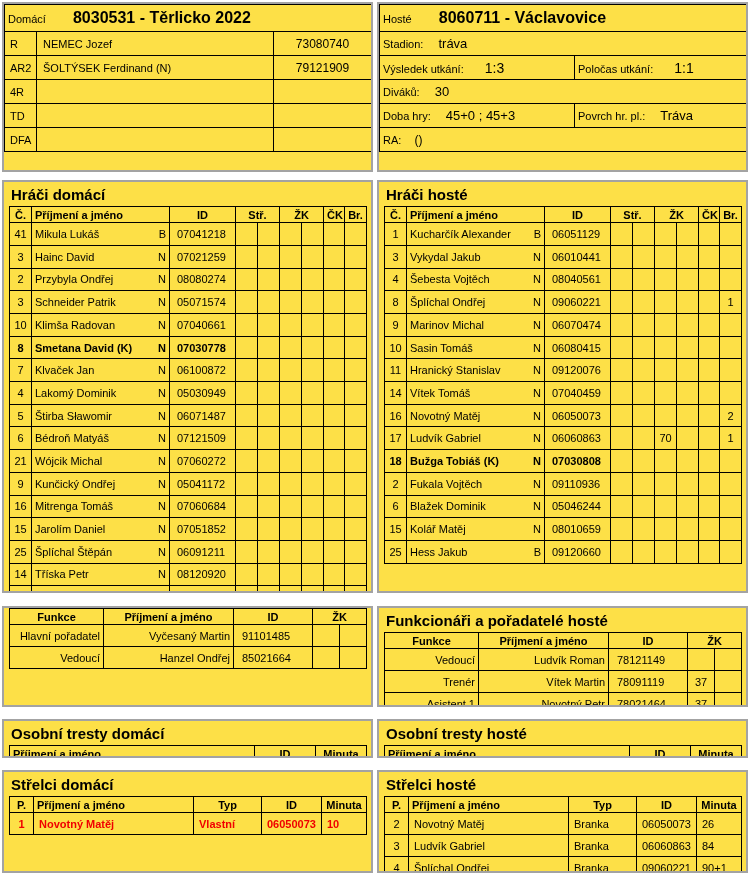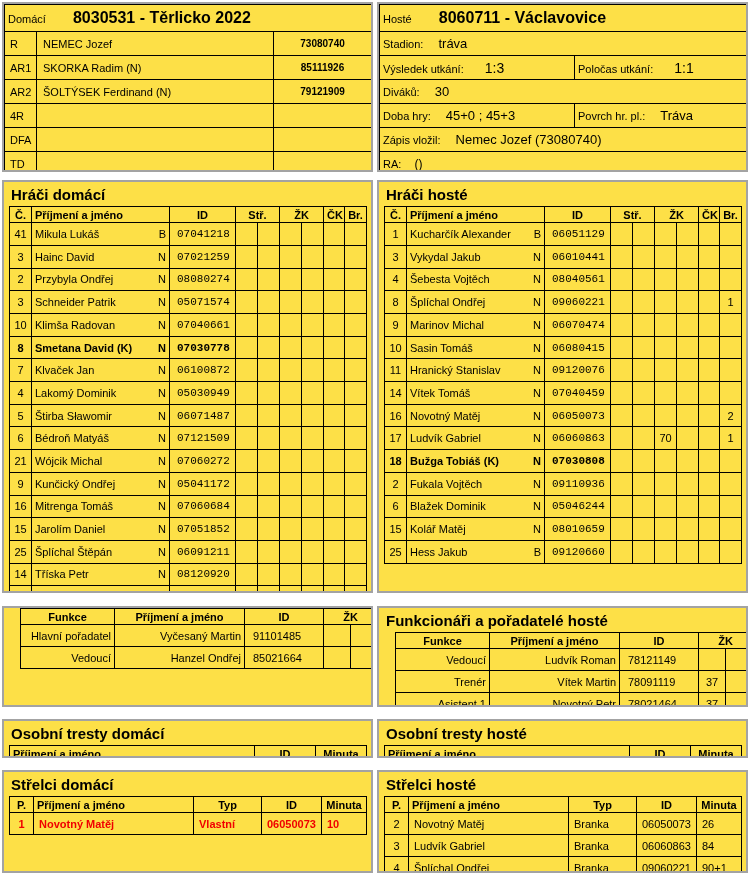--- a/index.html
+++ b/index.html
@@ -17,37 +17,37 @@
   td,th{border:1px solid #000;font-size:11px;padding:0 3px;overflow:hidden;white-space:nowrap;}
   th{font-weight:bold;text-align:center;height:15px;}
   
   .tbl-header{width:100%;}
   .tbl-header td{height:23px;}
   .tbl-header tr.title-row td{height:26px;}
   .hdr-lbl{font-size:11px;}
   .hdr-title{font-size:16px;font-weight:bold;margin-left:24px;}
   .tbl-header .c-code{text-align:left;padding-left:5px;}
   .tbl-header .c-name{text-align:left;padding-left:6px;font-size:11px;}
-  .tbl-header .c-id{text-align:center;font-size:10px;font-weight:bold;}
+  .tbl-header .c-id{text-align:center;font-size:12px;}
   .lbl{font-size:11px;}
   .val{font-size:13px;margin-left:12px;}
   .val-big{font-size:14px;font-weight:normal;margin-left:18px;}
   .val-sm{font-size:12px;margin-left:10px;}
   
   .tbl-players{width:357px;margin:0 5px;}
   .tbl-players td{height:21.7px;}
   .tbl-players .c-num{text-align:center;}
   .tbl-players .c-name{text-align:left;border-right:none;}
   .tbl-players .c-pos{text-align:right;border-left:none;}
-  .tbl-players .c-id{text-align:left;padding-left:7px;font-family:Liberation Mono, monospace;}
+  .tbl-players .c-id{text-align:left;padding-left:7px;}
   .tbl-players .c-str1,.tbl-players .c-str2,.tbl-players .c-zk1,.tbl-players .c-zk2,
   .tbl-players .c-ck,.tbl-players .c-br{text-align:center;}
   .th-name{text-align:left;}
   
-  .tbl-officials{width:357px;margin:0 16px;}
+  .tbl-officials{width:357px;margin:0 5px;}
   .tbl-officials td{height:21px;}
   .tbl-officials .c-funkce,.tbl-officials .c-name{text-align:right;}
   .tbl-officials .c-id{text-align:left;padding-left:8px;}
   .tbl-officials .c-zk1,.tbl-officials .c-zk2{text-align:center;}
   
   .tbl-penalties{width:357px;margin:0 5px;}
   
   .tbl-scorers{width:357px;margin:0 5px;}
   .tbl-scorers td{height:21px;}
   .tbl-scorers .c-p{text-align:center;}
@@ -77,41 +77,36 @@
           </td>
         </tr>
         </tbody>
           <tbody>
             <tr>
               <td class="c-code">R</td>
               <td class="c-name">NEMEC Jozef</td>
               <td class="c-id">73080740</td>
             </tr>
             <tr>
-              <td class="c-code">AR1</td>
-              <td class="c-name">SKORKA Radim (N)</td>
-              <td class="c-id">85111926</td>
-            </tr>
-            <tr>
               <td class="c-code">AR2</td>
               <td class="c-name">ŠOLTÝSEK Ferdinand (N)</td>
               <td class="c-id">79121909</td>
             </tr>
             <tr>
               <td class="c-code">4R</td>
               <td class="c-name"></td>
               <td class="c-id"></td>
             </tr>
             <tr>
-              <td class="c-code">DFA</td>
+              <td class="c-code">TD</td>
               <td class="c-name"></td>
               <td class="c-id"></td>
             </tr>
             <tr>
-              <td class="c-code">TD</td>
+              <td class="c-code">DFA</td>
               <td class="c-name"></td>
               <td class="c-id"></td>
             </tr>
           </tbody>
       </table>
     </div>
 
     <div class="box box-players">
       <div class="sec-title">Hráči domácí</div>
       <table class="tbl-players">
@@ -477,26 +472,20 @@
             <span class="lbl">Doba hry:</span>
             <span class="val">45+0 ; 45+3</span>
           </td>
           <td>
             <span class="lbl">Povrch hr. pl.:</span>
             <span class="val">Tráva</span>
           </td>
         </tr>
         <tr>
           <td colspan="2">
-            <span class="lbl">Zápis vložil:</span>
-            <span class="val">Nemec Jozef (73080740)</span>
-          </td>
-        </tr>
-        <tr>
-          <td colspan="2">
             <span class="lbl">RA:</span>
             <span class="val-sm">()</span>
           </td>
         </tr>
       </tbody>
         </table>
     </div>
 
     <div class="box box-players">
       <div class="sec-title">Hráči hosté</div>

